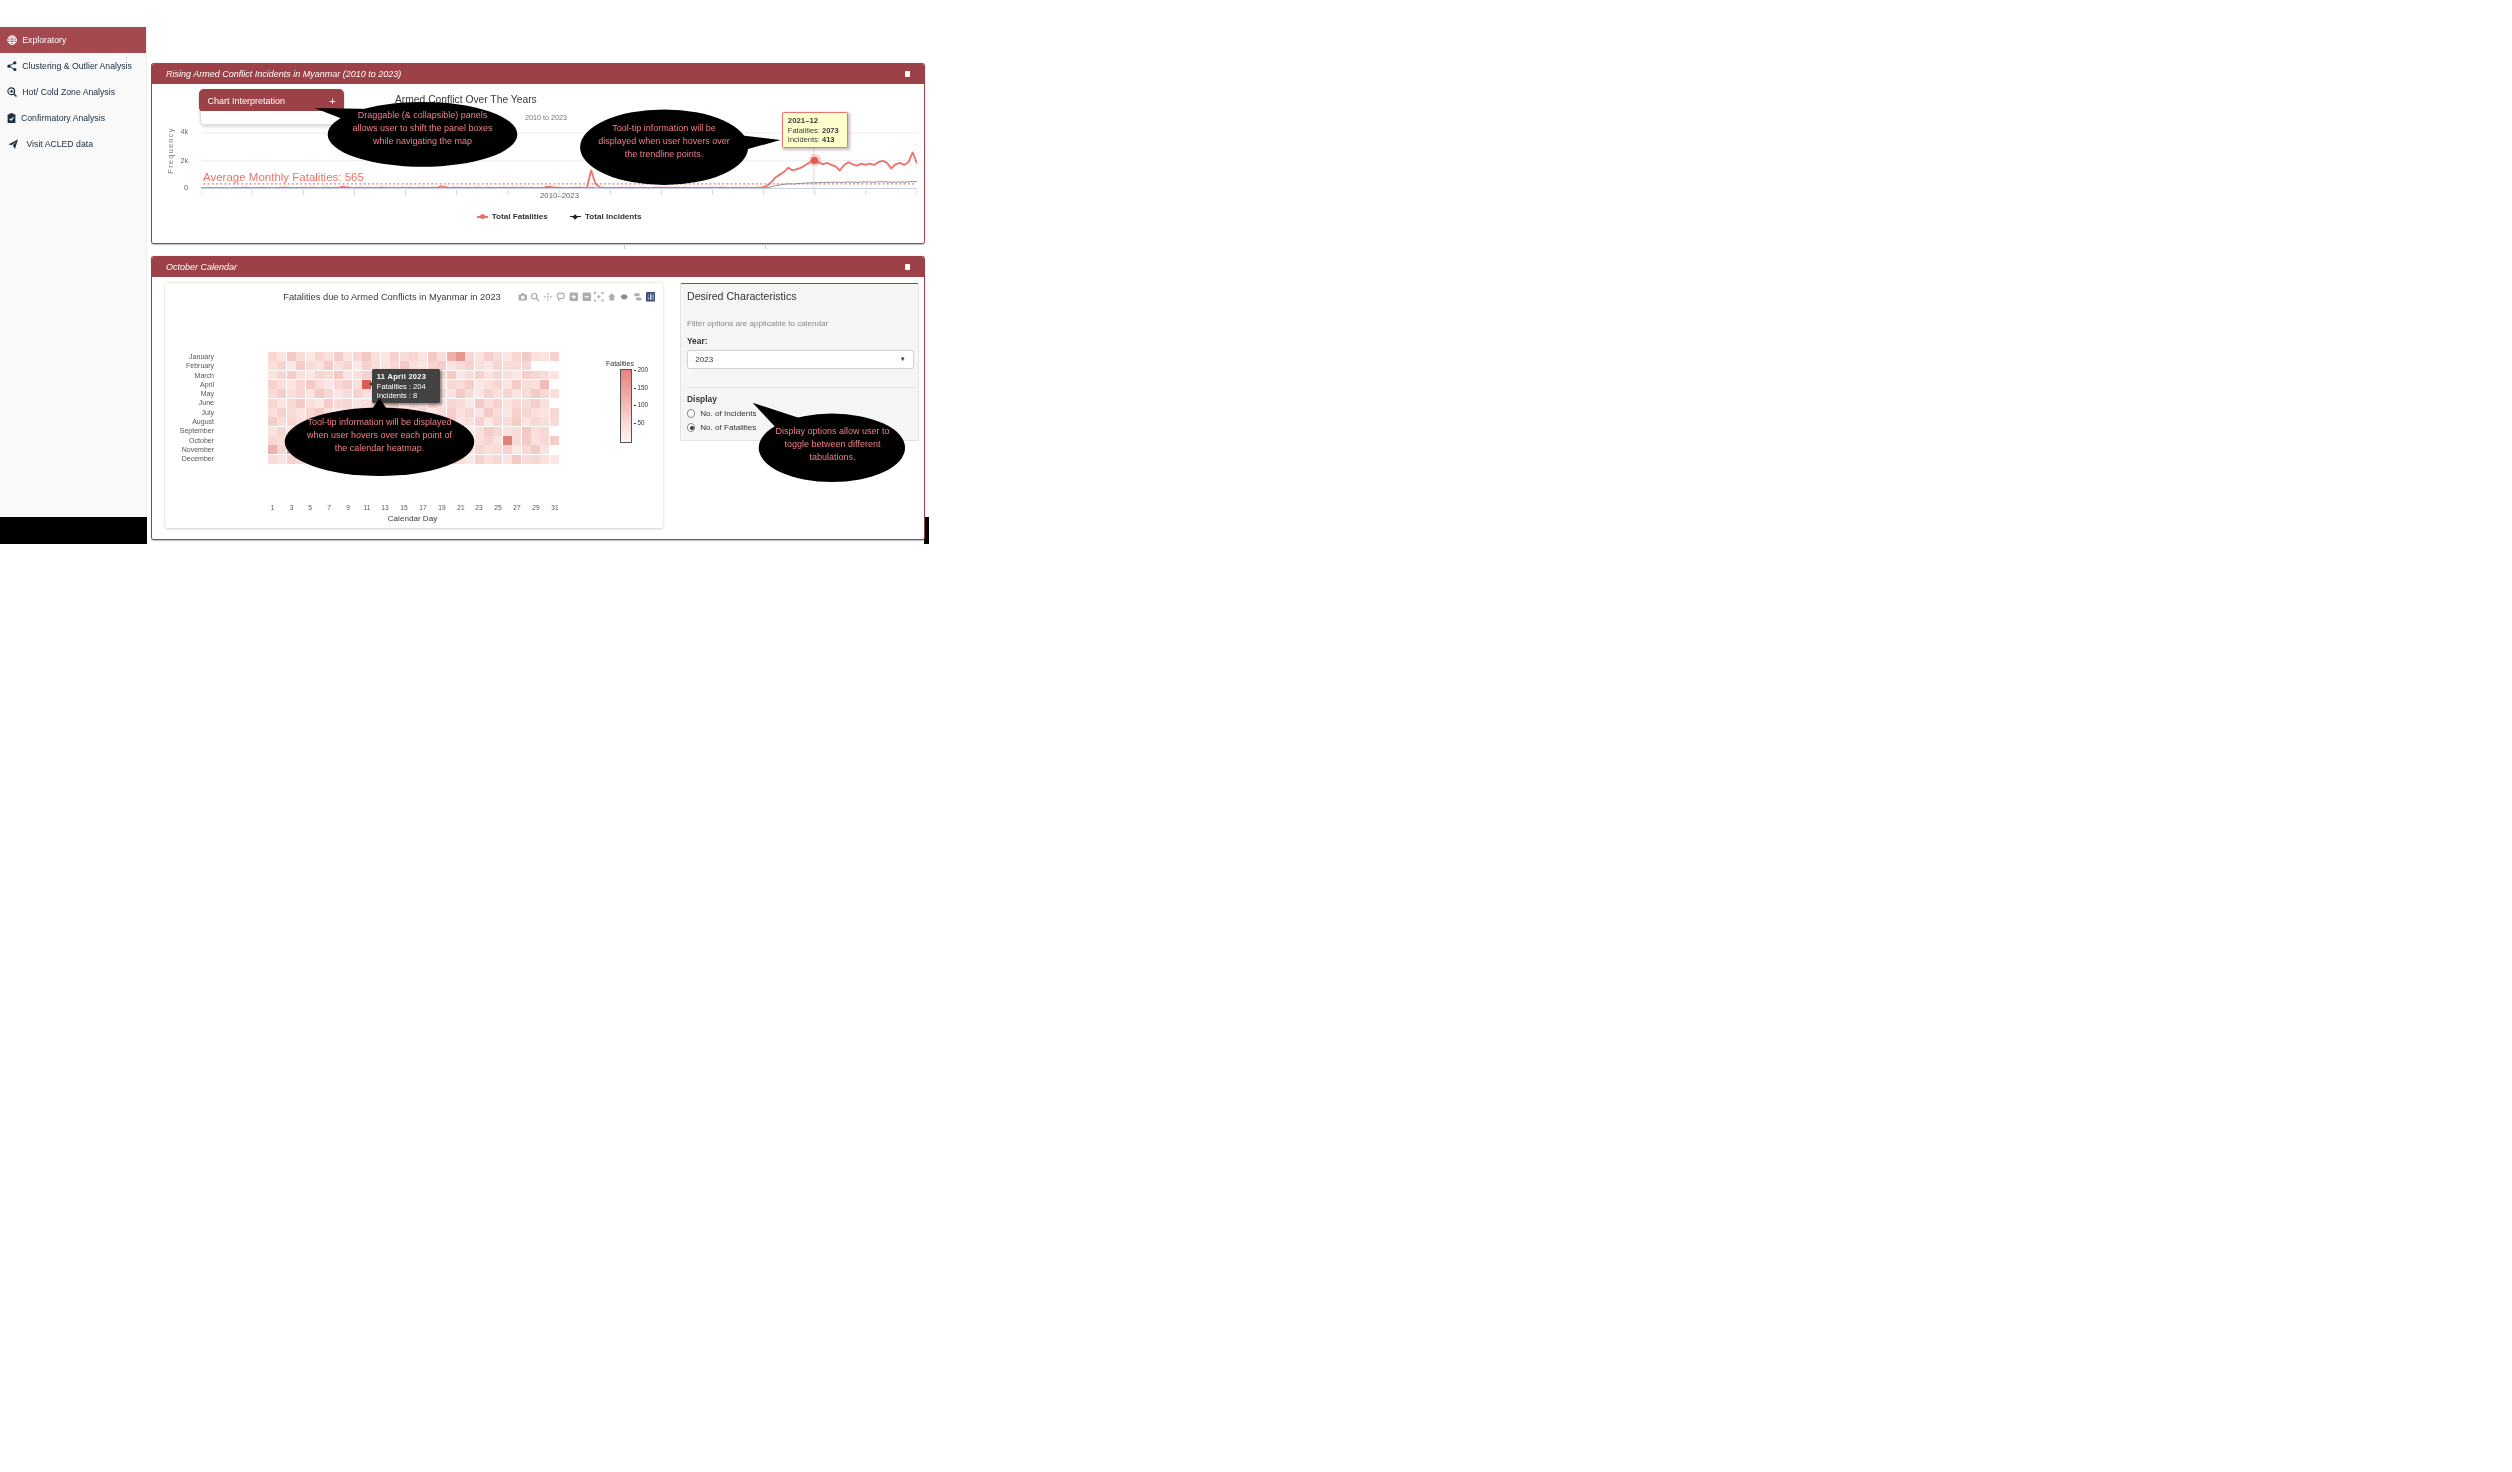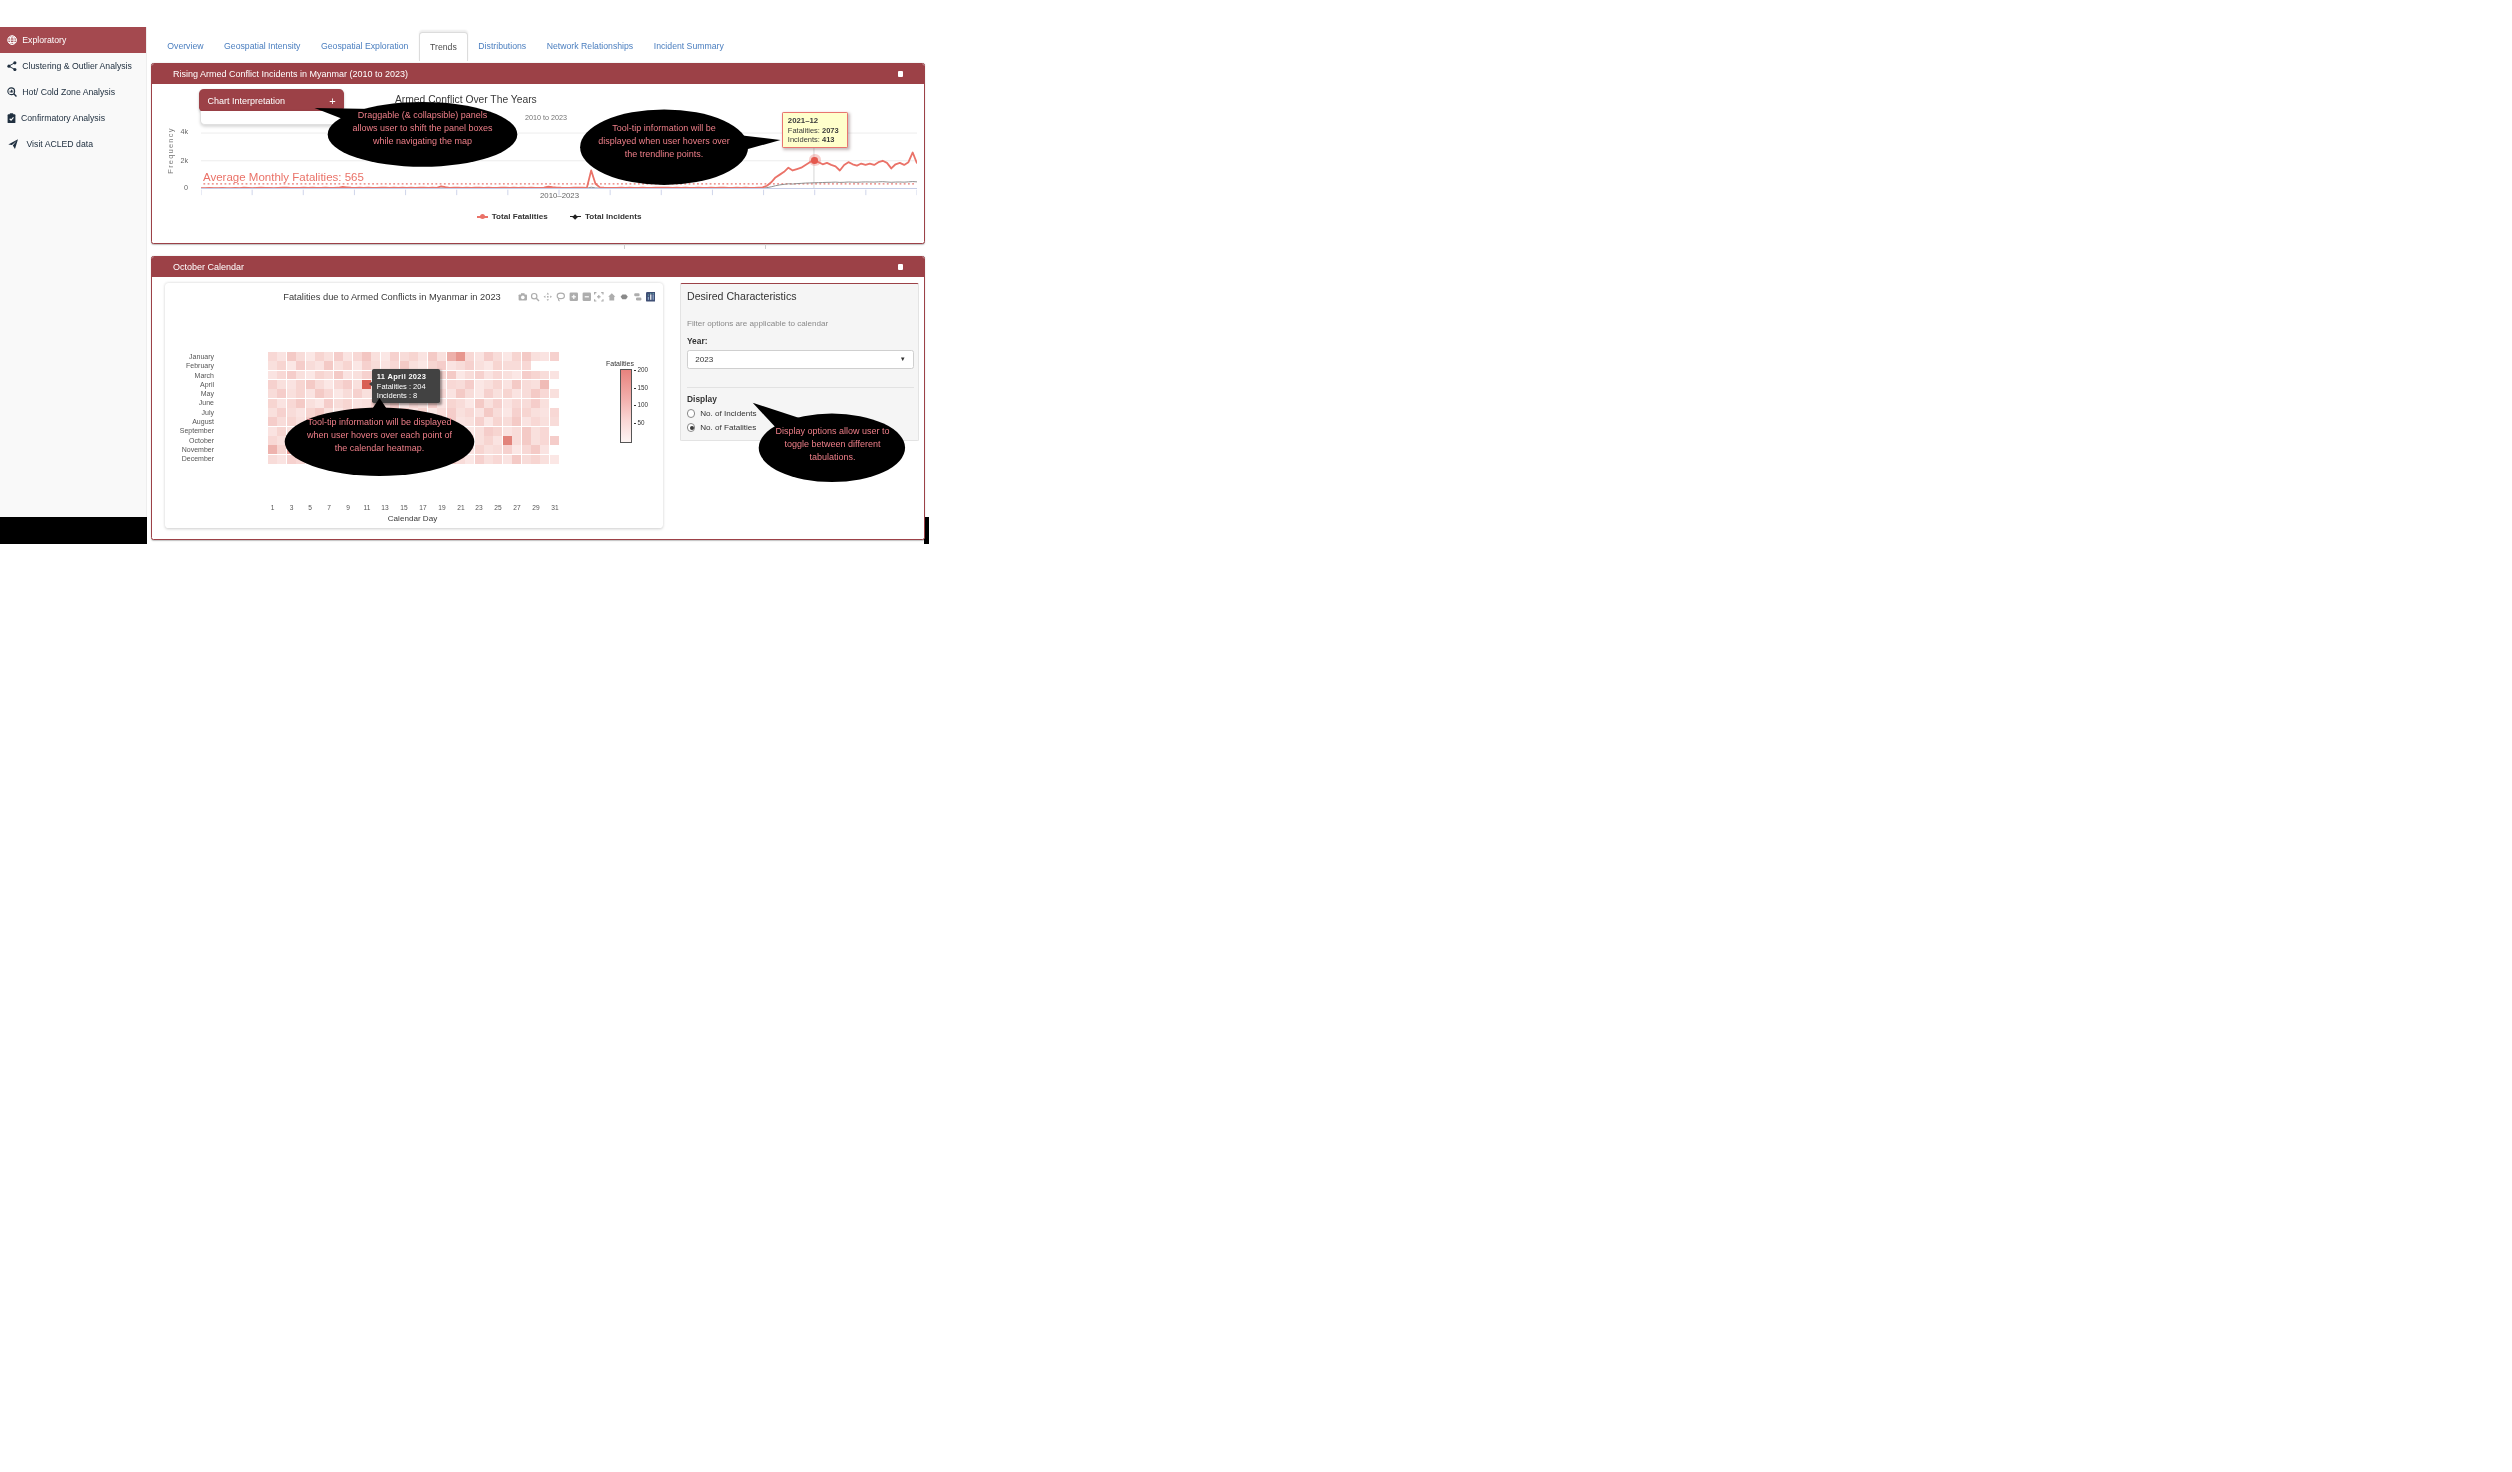--- a/index.html
+++ b/index.html
@@ -25,21 +25,21 @@
   
   .tabs { position:absolute; left:157px; top:34px; height:26.5px; display:flex; align-items:stretch; }
   .tab { padding:7.2px 10.3px 0 10.3px; font-size:8.7px; color:#4a7ebf; cursor:pointer; white-space:nowrap; }
   .tab.active { background:#fff; color:#4a4a4a; border:0.6px solid #dcdcdc; border-bottom:none; border-radius:3.6px 3.6px 0 0;
                 box-shadow:0 -1.2px 1.8px rgba(0,0,0,.07); margin-top:-2.4px; padding-top:9px; }
 
   
   .box { position:absolute; left:151px; width:774px; background:#fff; border:0.6px solid #9c4147; border-bottom-width:1.2px;
          border-radius:2.4px; box-shadow:0 0.6px 1.2px rgba(0,0,0,.25); }
   .box-header { height:20px; background:#9c4147; color:#fff; font-size:9px; display:flex; align-items:center;
-                padding:0 21px; border-radius:1.8px 1.8px 0 0; }
+                padding:0 14px; border-radius:1.8px 1.8px 0 0;font-style:italic; }
   .box-title { flex:1 1 auto; }
   .collapse-btn { width:5.4px; height:5.4px; background:#fff; border-radius:0.9px; cursor:pointer; }
   #box-trends   { top:63px; height:181px; }
   #box-calendar { top:256px; height:284px; }
 
   
   .chart-title    { position:absolute; left:395px; top:94px; width:302px; text-align:left; font-size:10.3px; color:#3a3a3a; }
   .chart-subtitle { position:absolute; left:395px; top:113px; width:302px; text-align:center; font-size:7.2px; color:#737373; }
   .freq-label { position:absolute; left:143px; top:146px; width:54px; text-align:center; font-size:7.5px; color:#7a7a7a;
                 transform:rotate(-90deg); letter-spacing:1.2px; }
@@ -169,29 +169,20 @@
     <div class="side-item" style="padding-left:8.4px; gap:7.8px;">
       <svg width="10.3" height="10.3" viewBox="0 0 17 17">
         <polygon class="fillicon" points="0.5,9 16.5,0.5 11.5,16.5 8,10.8 14,3.5 6.5,9.8" fill="#203040"></polygon>
       </svg>
       <span>Visit ACLED data</span>
     </div>
   </div>
   <div class="blackbox-left"></div>
   <div class="blackbox-right"></div>
 
-  <div class="tabs">
-    <div class="tab">Overview</div>
-    <div class="tab">Geospatial Intensity</div>
-    <div class="tab">Geospatial Exploration</div>
-    <div class="tab active">Trends</div>
-    <div class="tab">Distributions</div>
-    <div class="tab">Network Relationships</div>
-    <div class="tab">Incident Summary</div>
-  </div>
 
   <div class="box" id="box-trends">
     <div class="box-header">
       <span class="box-title">Rising Armed Conflict Incidents in Myanmar (2010 to 2023)</span>
       <span class="collapse-btn"></span>
     </div>
   </div>
 
   <div class="chart-title">Armed Conflict Over The Years</div>
   <div class="chart-subtitle">2010 to 2023</div>

